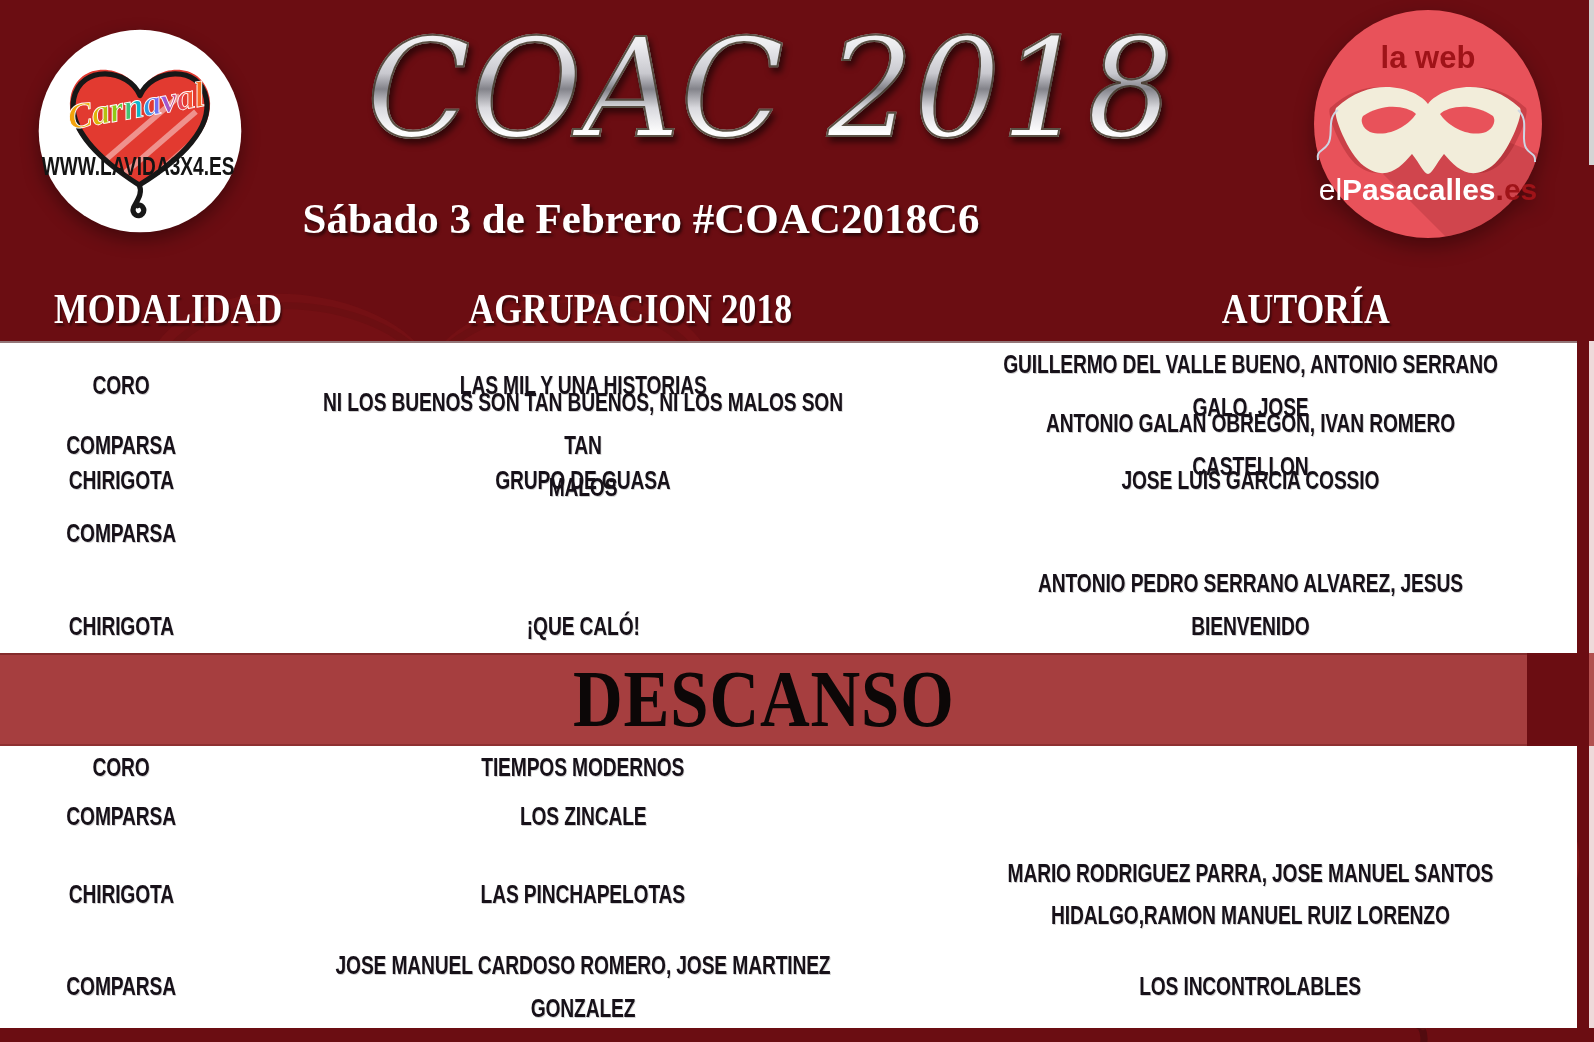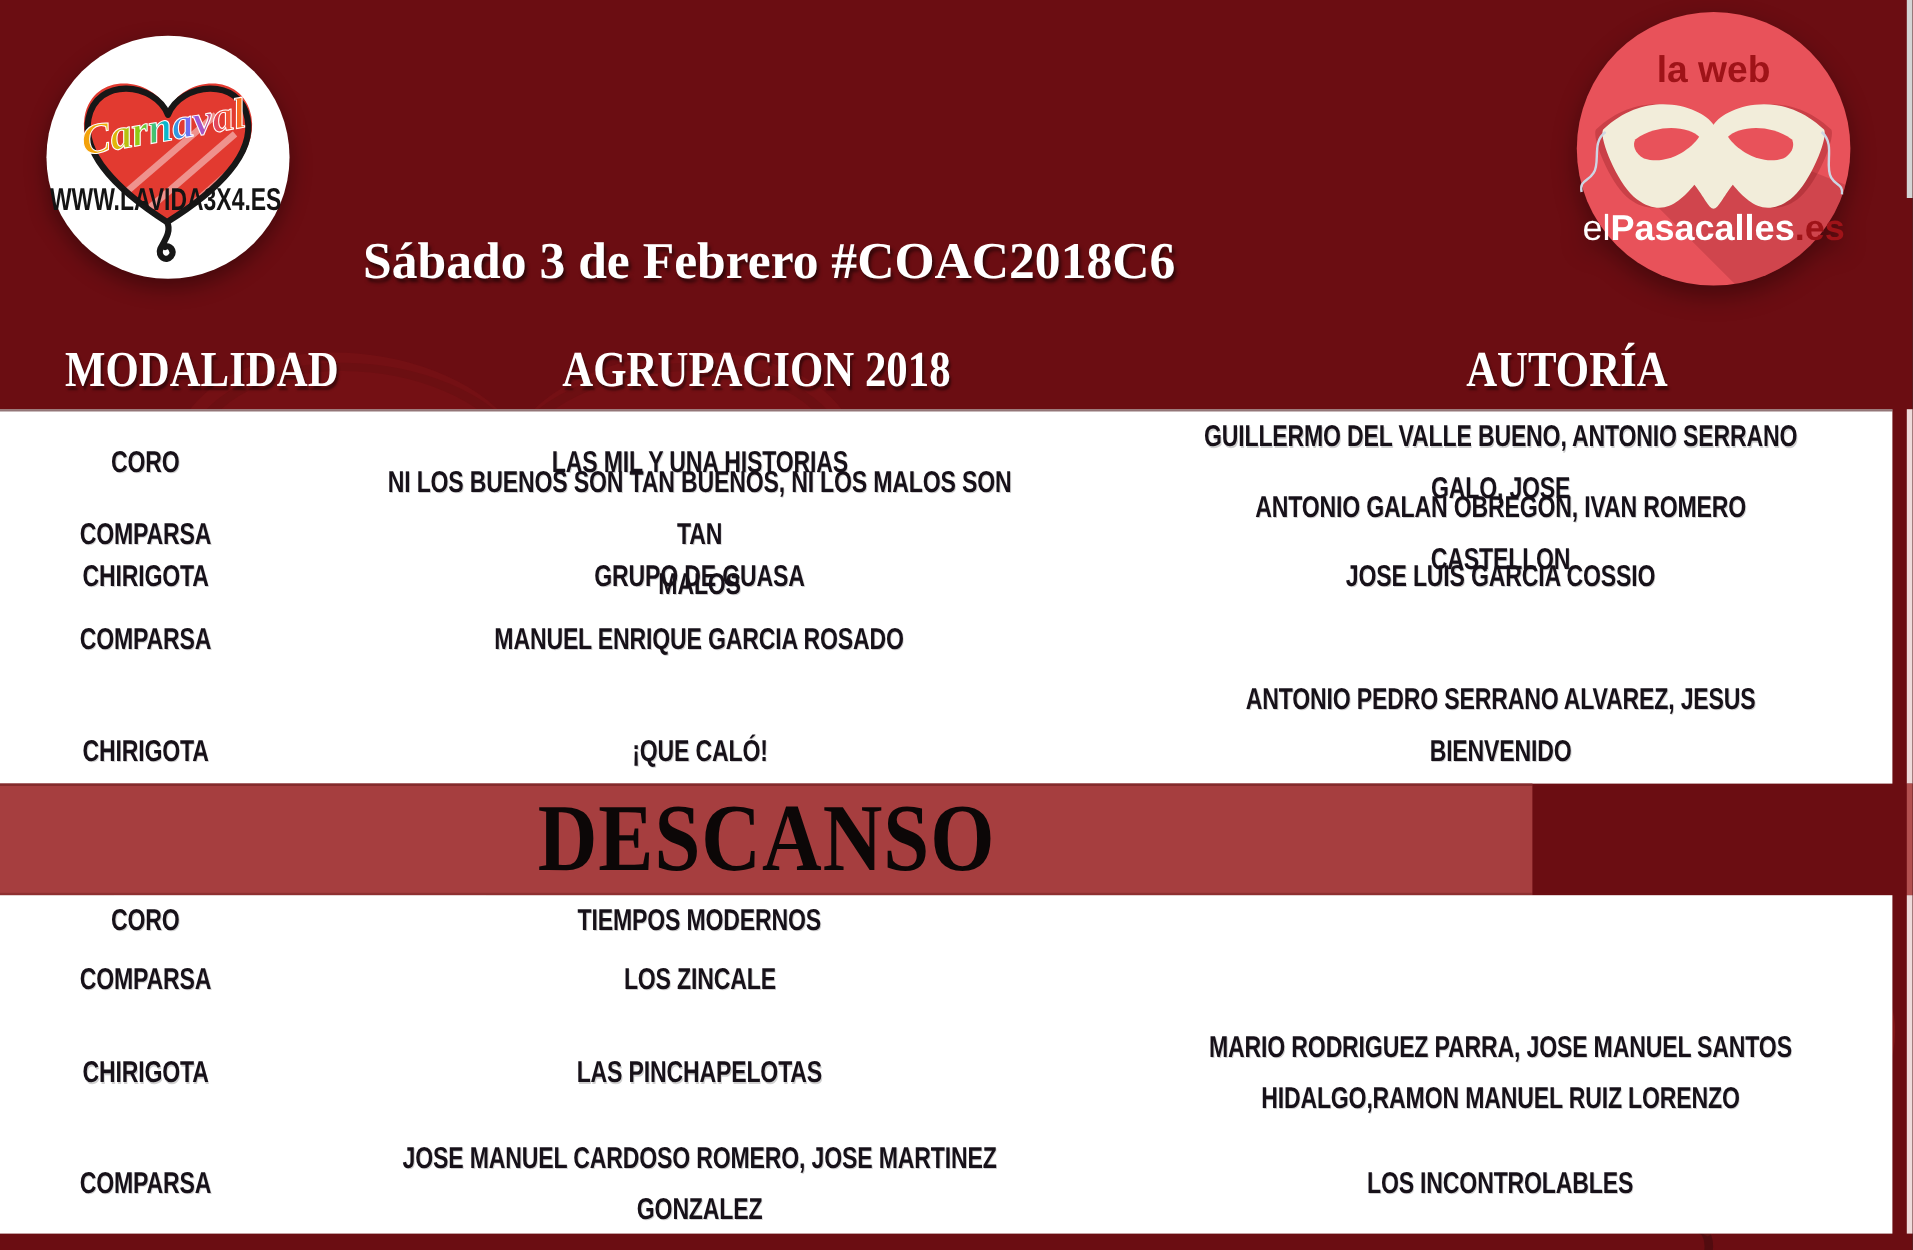--- a/index.html
+++ b/index.html
@@ -41,21 +41,21 @@
   .sec2{top:746px;height:282px;}
   .row{display:grid;grid-template-columns:242px 682px 653px;position:relative;}
   .r1{height:38px}.r2{height:76px}.r3{height:47px}.r4{height:58px}.r5{height:91px}
   .r6{height:42px}.r7{height:56px}.r8{height:100px}.r9{height:84px}
   .cell{display:flex;align-items:center;justify-content:center;overflow:visible;}
   .ct{display:inline-block;font-weight:bold;font-size:25px;color:#171119;text-align:center;
       white-space:pre-line;line-height:1.7;letter-spacing:-.2px;transform:scaleX(.77);
       text-shadow:1px 1px 0 rgba(0,0,0,.18);}
 
   
-  .band{position:absolute;top:653px;left:0;width:1277px;height:93px;background:#a63e3f;
+  .band{position:absolute;top:653px;left:0;width:1527px;height:93px;background:#a63e3f;
         display:flex;align-items:center;justify-content:center;
         border-top:2px solid rgba(70,8,10,.35);border-bottom:2px solid rgba(70,8,10,.25);}
   .band .sq{display:inline-block;font-family:"Liberation Serif",serif;font-weight:bold;font-size:80px;
             color:#0c0707;transform:scaleX(.86);letter-spacing:1px;white-space:nowrap;}
 
   
   .edge{position:absolute;left:1589px;width:5px;}
   .edge-gray{top:0;height:165px;background:#d4d4d4;}
   .edge-p1{top:341px;height:312px;background:#eedada;}
   .edge-band{top:653px;height:93px;background:#b2504f;}
@@ -114,20 +114,23 @@
           <path d="M73,162 L170,78" stroke="rgba(255,255,255,0.45)" stroke-width="7"></path>
           <path d="M95,178 L186,98" stroke="rgba(255,255,255,0.40)" stroke-width="6"></path>
           <path d="M100,58 C86,24 26,18 17,62 C10,98 46,136 99,170 C104,180 96,190 92,198 C89,206 98,212 103,206 C108,200 101,193 97,196 M99,170 C154,136 190,98 183,62 C175,18 114,24 100,58" fill="none" stroke="#171717" stroke-width="6.5" stroke-linecap="round"></path>
         </g>
       </g>
       <text x="113" y="98" text-anchor="middle" transform="rotate(-10 113 98)" font-family="Liberation Serif, serif" font-style="italic" font-weight="bold" font-size="37" fill="url(#rain)" stroke="#ffffff" stroke-width="0.9">Carnaval</text>
       <text x="113" y="157" text-anchor="middle" font-family="Liberation Sans, sans-serif" font-weight="bold" font-size="27" fill="#141414" textLength="198" lengthAdjust="spacingAndGlyphs">WWW.LAVIDA3X4.ES</text>
     </svg>
   </div>
 
+  <div class="title">
+    <span class="metal">COAC 2018</span>
+  </div>
   <div class="subtitle">Sábado 3 de Febrero #COAC2018C6</div>
 
   <div class="logo-right">
     <svg viewBox="0 0 240 240">
       <defs>
         <clipPath id="rc">
             <circle cx="120" cy="120" r="114"></circle>
           </clipPath>
       </defs>
       <circle cx="120" cy="120" r="114" fill="#e8525a"></circle>
@@ -193,23 +196,20 @@
           <span class="ct">GRUPO DE GUASA</span>
         </div>
       <div class="cell">
           <span class="ct">JOSE LUIS GARCIA COSSIO</span>
         </div>
     </div>
     <div class="row r4">
       <div class="cell">
           <span class="ct">COMPARSA</span>
         </div>
-      <div class="cell">
-          <span class="ct">MANUEL ENRIQUE GARCIA ROSADO</span>
-        </div>
     </div>
     <div class="row r5">
       <div class="cell">
           <span class="ct">CHIRIGOTA</span>
         </div>
       <div class="cell">
           <span class="ct">¡QUE CALÓ!</span>
         </div>
       <div class="cell">
           <span class="ct">ANTONIO PEDRO SERRANO ALVAREZ, JESUS BIENVENIDO

